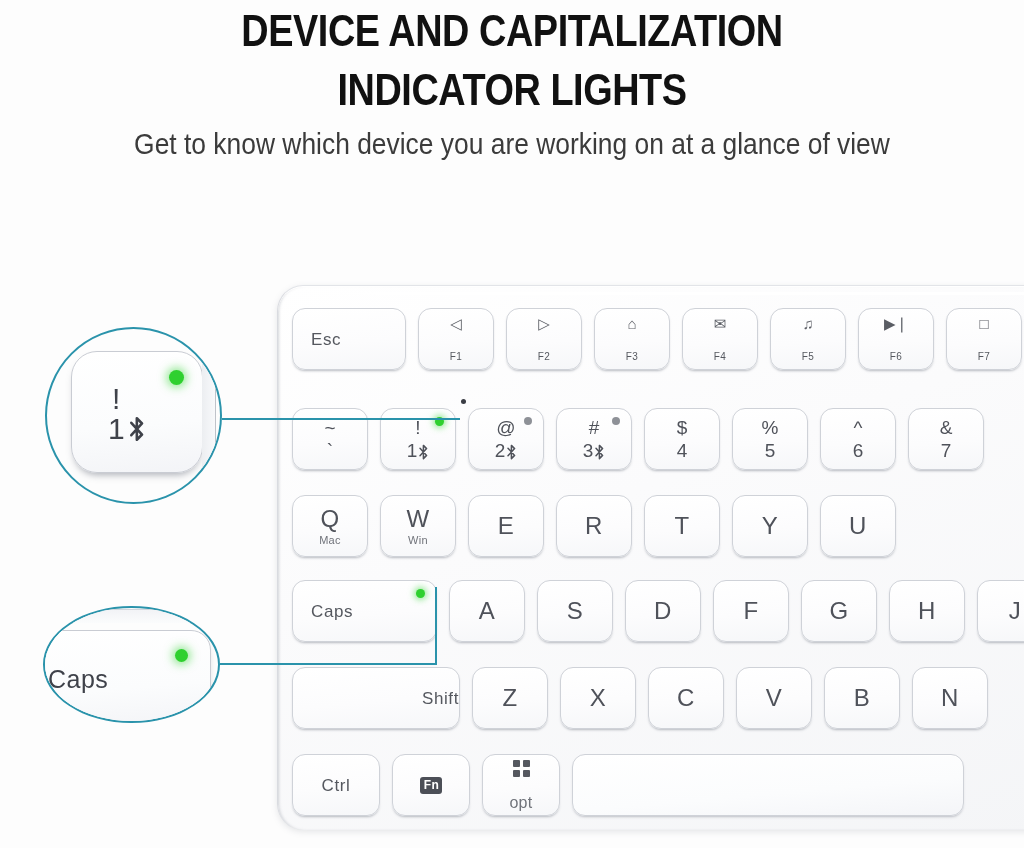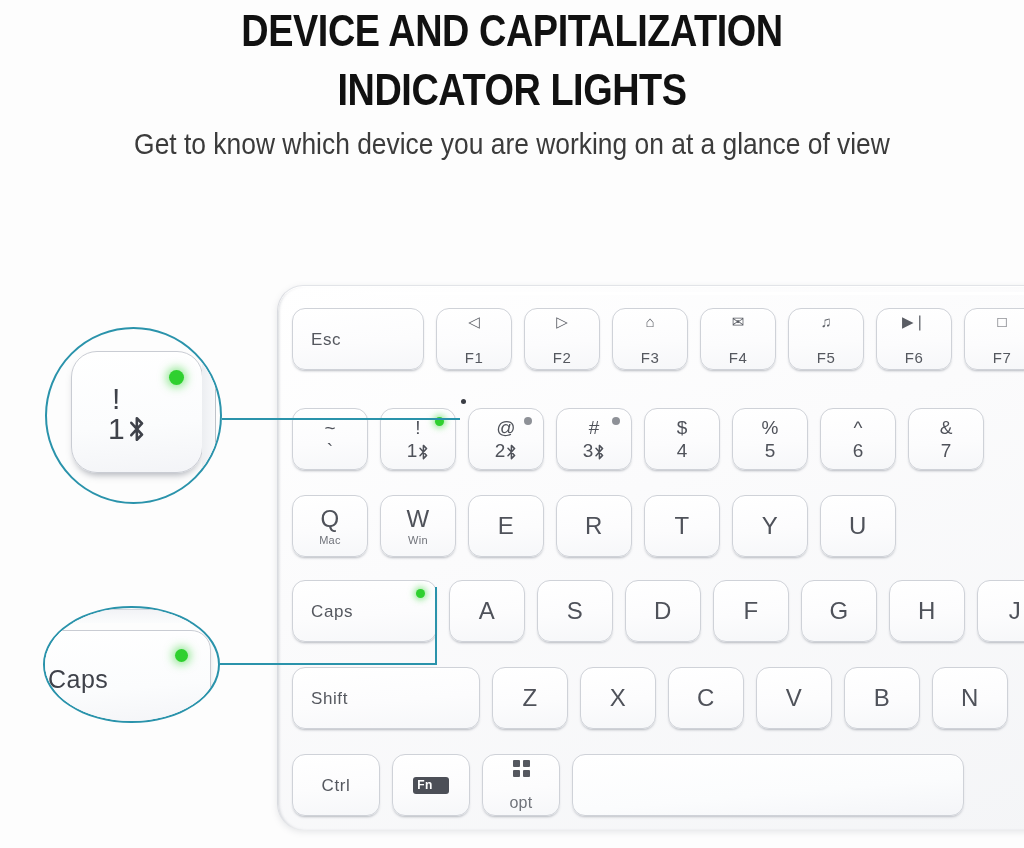--- a/index.html
+++ b/index.html
@@ -120,21 +120,21 @@
 
   .key .sub {
     font-size: 11px;
     line-height: 1;
     color: #70737a;
     margin-top: 4px;
     letter-spacing: 0.3px;
   }
 
   .key .fnum {
-    font-size: 15px;
+    font-size: 10px;
     line-height: 1;
     color: #55585f;
     margin-top: 21px;
     letter-spacing: 0.5px;
   }
 
   .key .ficon {
     font-size: 15px;
     line-height: 1;
     color: #5a5d64;
@@ -192,21 +192,21 @@
     top: 1px;
   }
 
   
   .fnbadge {
     background: #4c4f57;
     color: #ffffff;
     font-size: 12px;
     font-weight: bold;
     border-radius: 3px;
-    padding: 2px 16px 3px 4px;
+    padding: 2px 3px 3px 4px;
     line-height: 1;
     letter-spacing: 0.3px;
   }
 
   
   .wingrid {
     display: grid;
     grid-template-columns: 7px 7px;
     grid-template-rows: 7px 7px;
     gap: 3px;
@@ -333,21 +333,21 @@
 
 <div id="header">
   <div id="headline">DEVICE AND CAPITALIZATION
 INDICATOR LIGHTS</div>
   <div id="subhead">Get to know which device you are working on at a glance of view</div>
 </div>
 
 <div id="keyboard">
 
   <div class="krow" id="row-fn" style="left:14px; top:22px; gap:12px;">
-    <div class="key left" style="width:132px;justify-content:center;">
+    <div class="key left" style="width:114px;justify-content:center;">
       <span class="word">Esc</span>
     </div>
     <div class="key" style="width:76px;">
       <span class="ficon">◁</span>
       <span class="fnum">F1</span>
     </div>
     <div class="key" style="width:76px;">
       <span class="ficon">▷</span>
       <span class="fnum">F2</span>
     </div>
@@ -487,21 +487,21 @@
     </div>
     <div class="key" style="width:76px;">
       <span class="glyph">H</span>
     </div>
     <div class="key" style="width:76px;">
       <span class="glyph">J</span>
     </div>
   </div>
 
   <div class="krow" id="row-shift" style="left:14px; top:381px; gap:12px;">
-    <div class="key left" style="width:188px;">
+    <div class="key left" style="width:168px;align-items:flex-end;">
       <span class="word">Shift</span>
     </div>
     <div class="key" style="width:76px;">
       <span class="glyph">Z</span>
     </div>
     <div class="key" style="width:76px;">
       <span class="glyph">X</span>
     </div>
     <div class="key" style="width:76px;">
       <span class="glyph">C</span>

